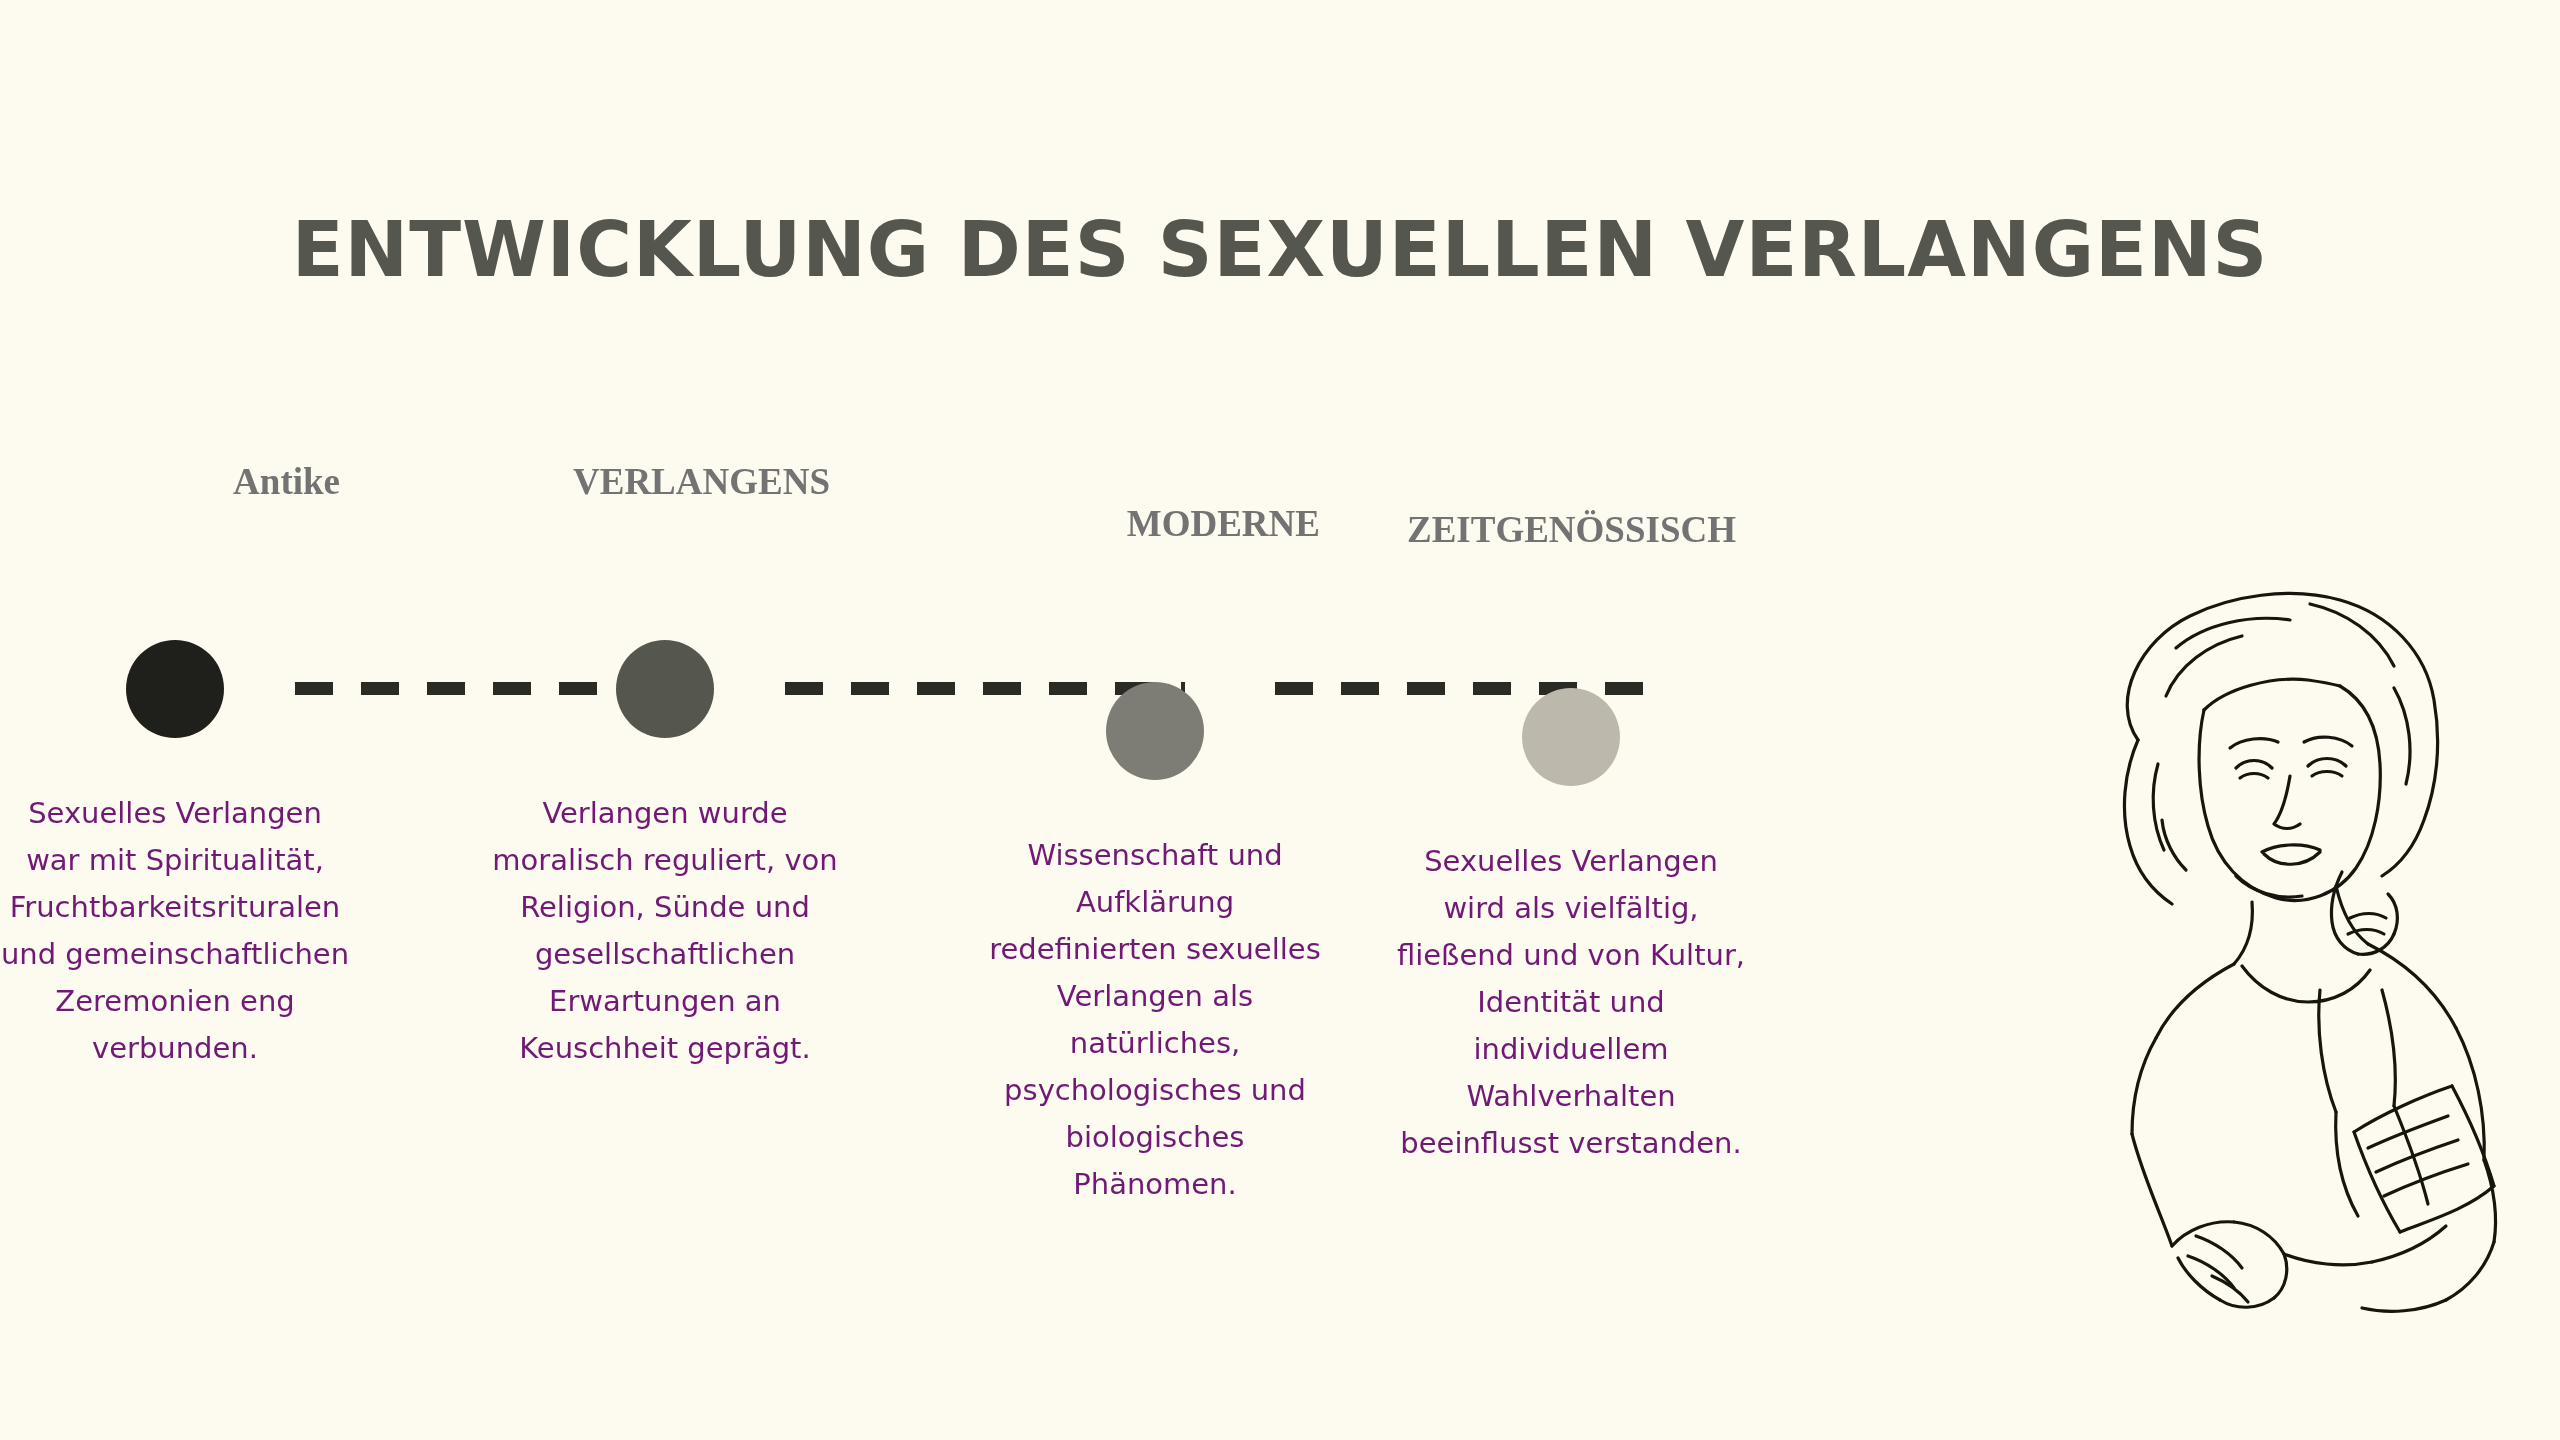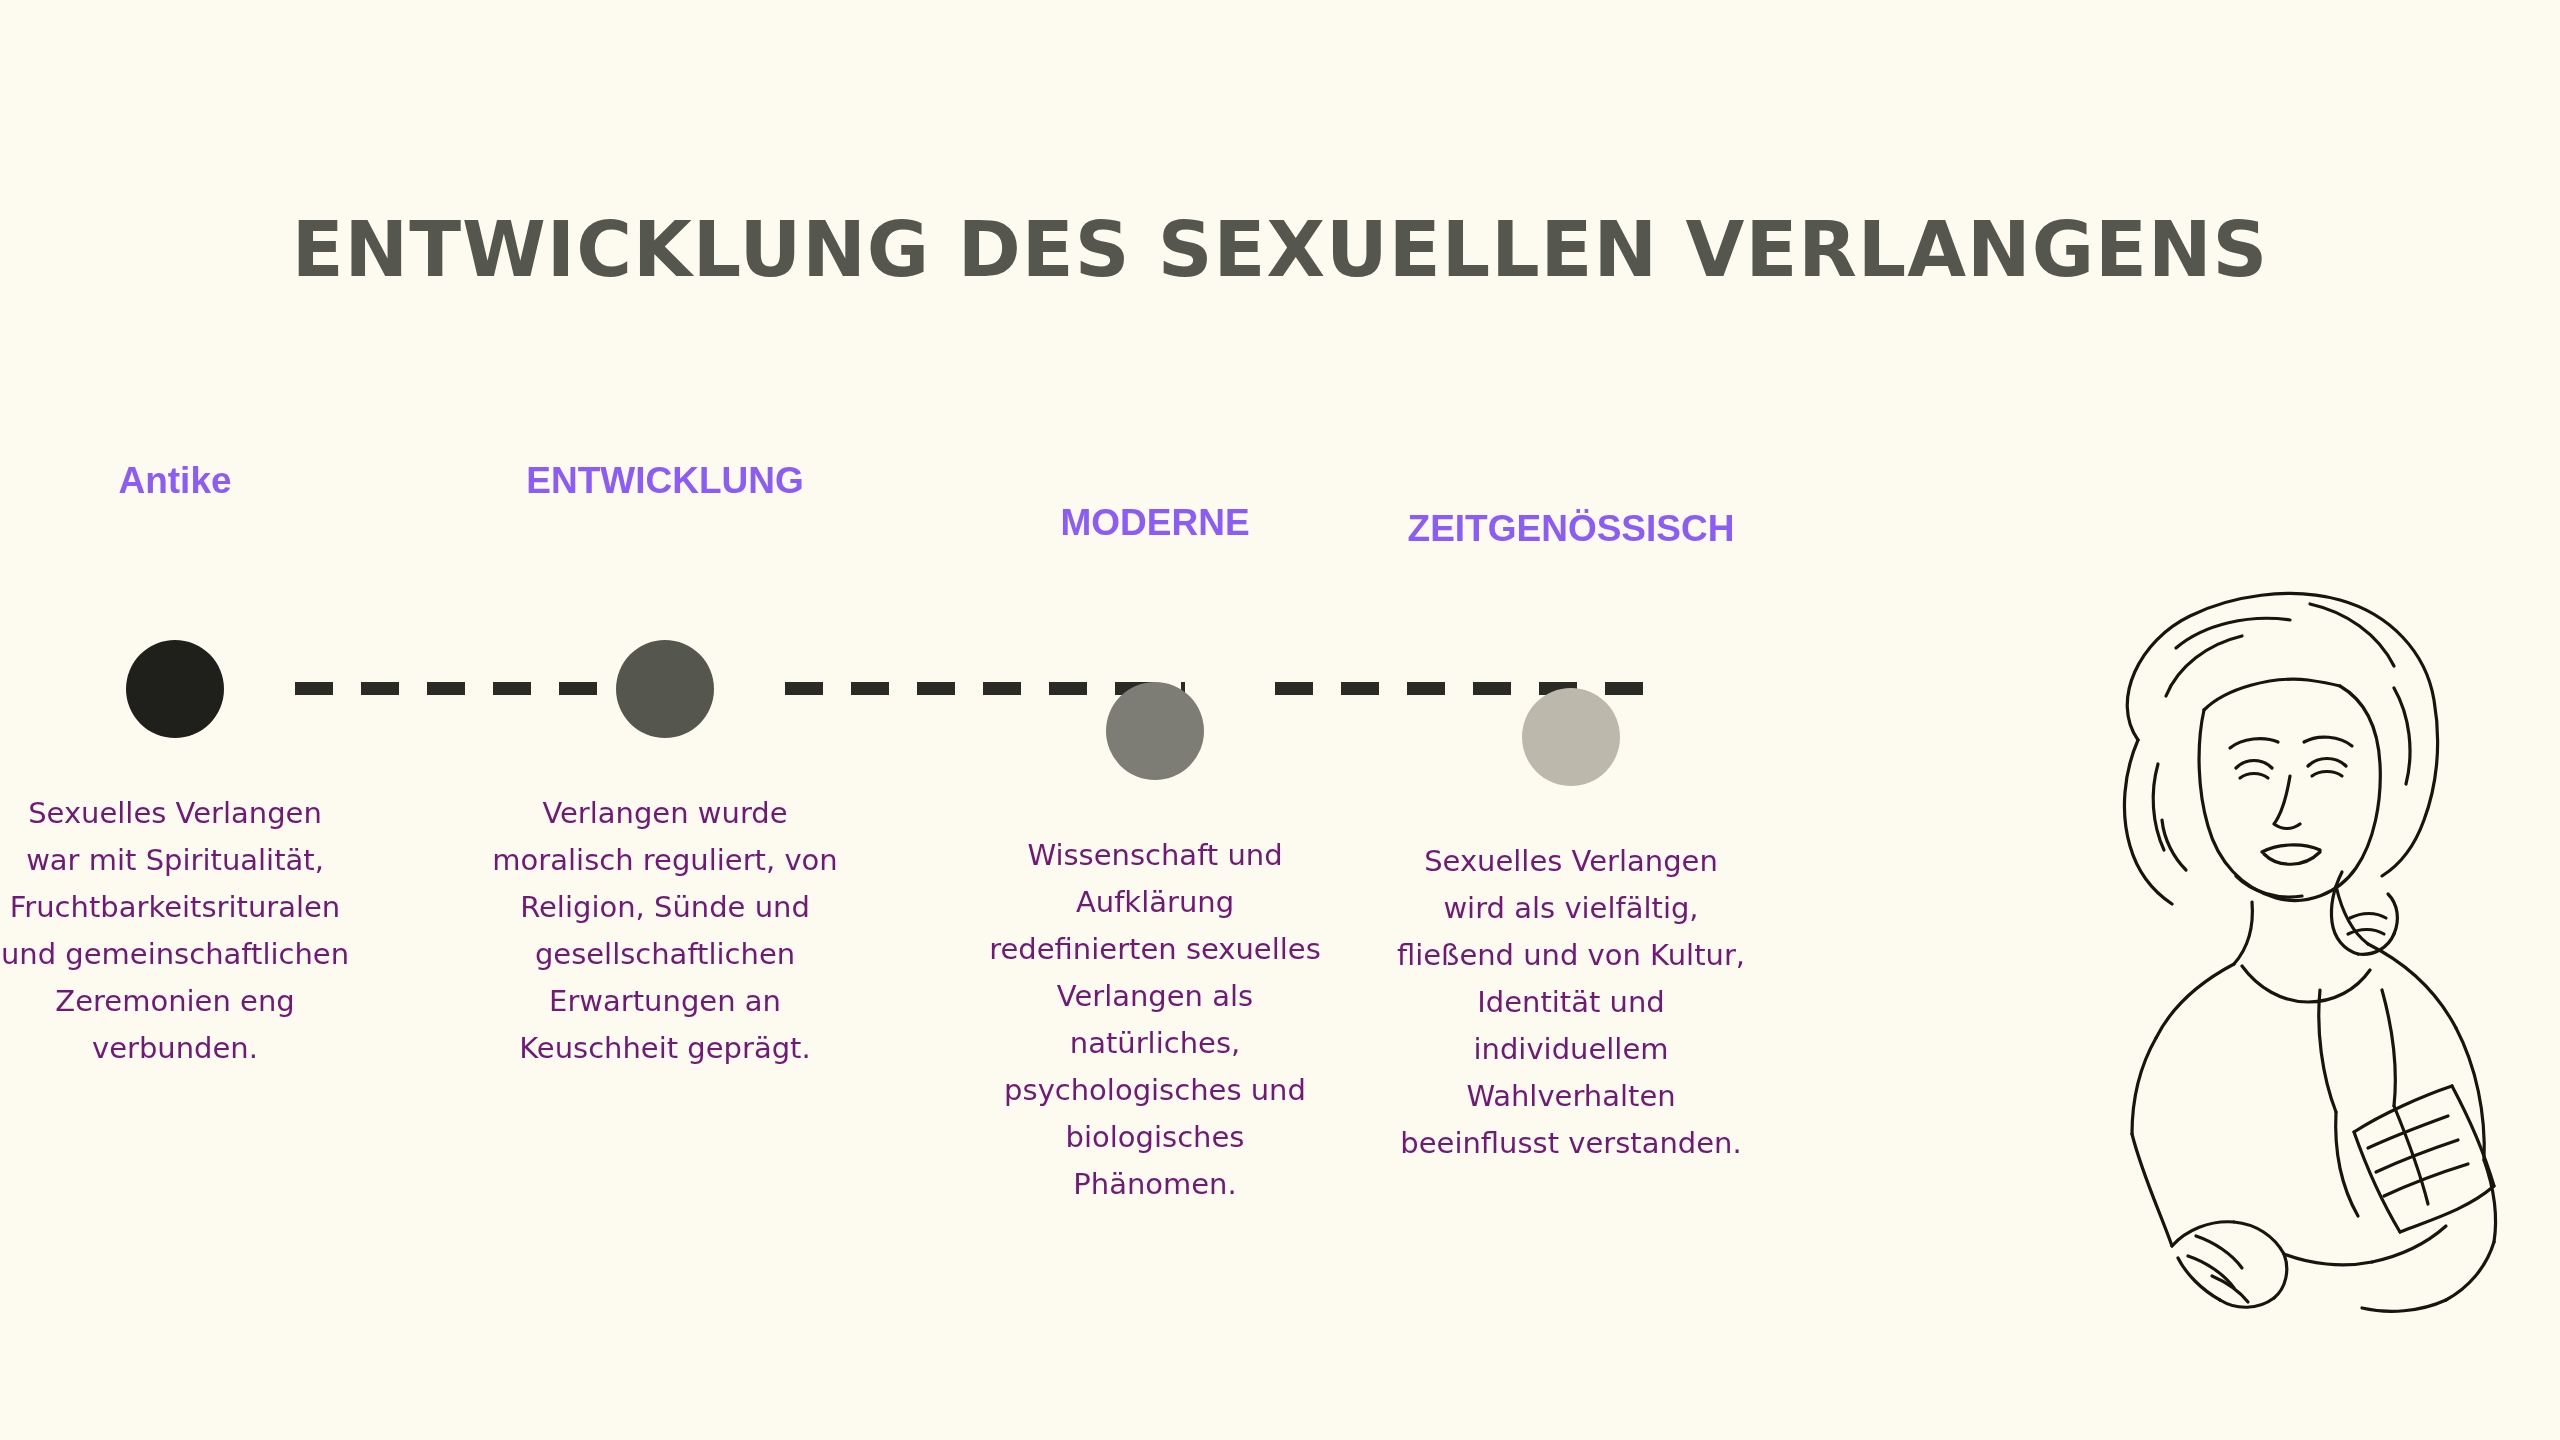--- a/index.html
+++ b/index.html
@@ -46,25 +46,25 @@
     height: 780px;
   }
 
   .stage {
     position: absolute;
     top: 0;
     width: 330px;
   }
 
   .stage-label {
-    text-align: center;
+    text-align: right;
     font-size: 37px;
     font-weight: 700;
-    color: #8b5cf6;
-    font-family: Liberation Sans, sans-serif;
+    color: #737373;
+    font-family: Liberation Serif, serif;
     white-space: nowrap;
   }
 
   .dot {
     width: 98px;
     height: 98px;
     border-radius: 50%;
     position: absolute;
     top: 180px;
     left: 50%;
@@ -125,21 +125,21 @@
     <div class="dash-line" style="left:695px; width:400px;"></div>
     <div class="dash-line" style="left:1185px; width:395px;"></div>
 
     <div class="stage" style="left:-80px;">
       <div class="stage-label">Antike</div>
       <div class="dot" style="background:#1f1f1b;"></div>
       <div class="stage-desc">Sexuelles Verlangen war mit Spiritualität, Fruchtbarkeitsrituralen und gemeinschaftlichen Zeremonien eng verbunden.</div>
     </div>
 
     <div class="stage" style="left:410px;">
-      <div class="stage-label">ENTWICKLUNG</div>
+      <div class="stage-label">VERLANGENS</div>
       <div class="dot" style="background:#55564d;"></div>
       <div class="stage-desc">Verlangen wurde moralisch reguliert, von Religion, Sünde und gesellschaftlichen Erwartungen an Keuschheit geprägt.</div>
     </div>
 
     <div class="stage" style="left:900px;margin-top:42px;">
       <div class="stage-label">MODERNE</div>
       <div class="dot" style="background:#7d7d75;"></div>
       <div class="stage-desc">Wissenschaft und Aufklärung redefinierten sexuelles Verlangen als natürliches, psychologisches und biologisches Phänomen.</div>
     </div>
 

